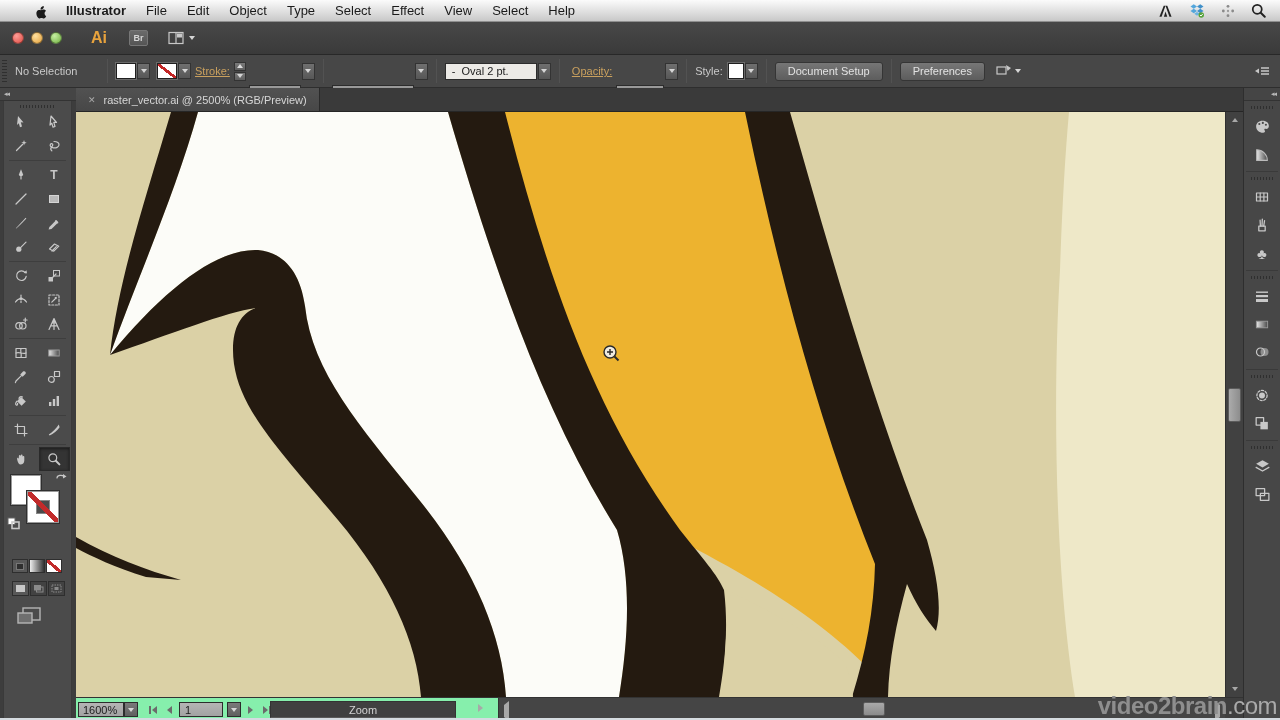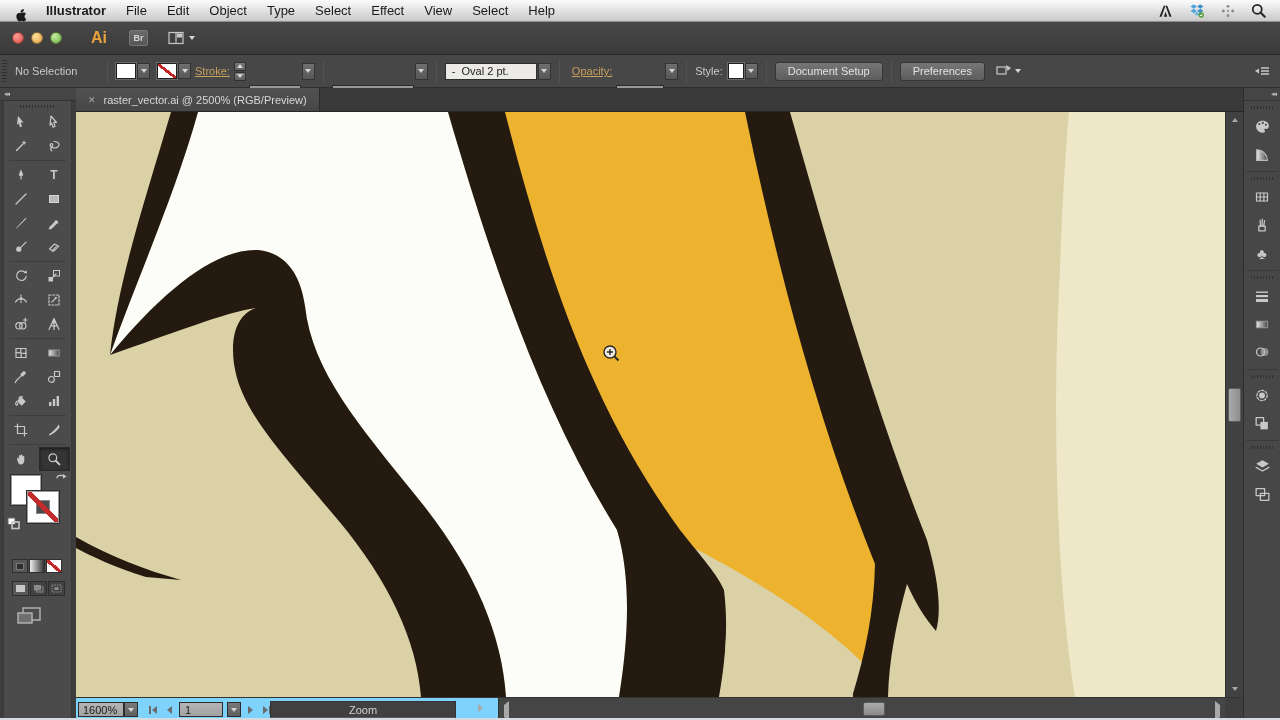--- a/index.html
+++ b/index.html
@@ -5,21 +5,21 @@
   *{margin:0;padding:0;box-sizing:border-box;font-family:"Liberation Sans",sans-serif;}
   html,body{width:1280px;height:720px;overflow:hidden;background:#3d3d3d;}
   #app{position:relative;width:1280px;height:720px;background:#3d3d3d;font-size:11px;color:#cfcfcf;}
 
   
   .menubar{position:absolute;left:0;top:0;width:1280px;height:22px;
     background:linear-gradient(#fbfbfb,#d8d8d8 70%,#c8c8c8);border-bottom:1px solid #8f8f8f;
     display:flex;align-items:center;color:#1a1a1a;font-size:13px;}
   .menubar .mitem{padding:0 10px;height:22px;display:flex;align-items:center;}
   .menubar .appname{font-weight:bold;}
-  .mb-left{display:flex;align-items:flex-end;}
+  .mb-left{display:flex;align-items:center;margin-left:20px;}
   .mb-right{margin-left:auto;display:flex;align-items:center;gap:16px;padding-right:14px;}
   .appleicon{padding:0 8px 0 14px;display:flex;align-items:center;}
 
   
   .titlebar{position:absolute;left:0;top:22px;width:1280px;height:33px;
     background:linear-gradient(#484848,#3a3a3a);border-bottom:1px solid #282828;
     display:flex;align-items:center;}
   .tl{width:12px;height:12px;border-radius:50%;margin-right:7px;border:1px solid rgba(0,0,0,.4);}
   .tl.red{background:radial-gradient(circle at 35% 30%,#ff9d97,#dd4b42);}
   .tl.yel{background:radial-gradient(circle at 35% 30%,#ffe0a0,#e3a03a);}
@@ -117,21 +117,21 @@
 
   
   .rdock{position:absolute;left:1243px;top:88px;width:37px;height:632px;background:#474747;border-left:1px solid #2e2e2e;}
   .rcollapse{height:13px;background:#454545;border-bottom:1px solid #333;color:#b8b8b8;font-size:7px;
     display:flex;align-items:center;justify-content:flex-end;padding-right:4px;letter-spacing:-1px;}
   .dockgrip{height:3px;margin:5px 7px 3px;background:repeating-linear-gradient(90deg,#2f2f2f 0 1px,transparent 1px 3px);}
   .dockbtn{height:28px;display:flex;align-items:center;justify-content:center;}
   .ddiv{height:1px;background:#3a3a3a;margin:3px 2px;}
 
   
-  .statusbar{position:absolute;left:76px;top:697px;width:1167px;height:23px;background:#7dd3fc;border-top:1px solid #333;}
+  .statusbar{position:absolute;left:76px;top:697px;width:1167px;height:23px;background:#86efac;border-top:1px solid #333;}
   .zoombox{position:absolute;left:2px;top:4px;width:46px;height:15px;background:linear-gradient(#b5b5b5,#a2a2a2);
     border:1px solid #2c2c2c;color:#1c1c1c;display:flex;align-items:center;padding:0 4px;}
   .zoomdd{position:absolute;left:48px;top:4px;width:14px;height:15px;background:linear-gradient(#7a7a7a,#5f5f5f);
     border:1px solid #2c2c2c;display:flex;align-items:center;justify-content:center;}
   .navgrp{position:absolute;left:70px;top:4px;height:15px;display:flex;align-items:center;gap:4px;}
   .navbtn{display:flex;align-items:center;gap:1px;padding:0 3px;height:15px;}
   .navbar-b{width:2px;height:8px;background:#a8a8a8;}
   .abox{width:44px;height:15px;background:linear-gradient(#b5b5b5,#a2a2a2);border:1px solid #2c2c2c;color:#1c1c1c;
     display:flex;align-items:center;padding:0 5px;}
   .add{width:14px;height:15px;background:linear-gradient(#7a7a7a,#5f5f5f);border:1px solid #2c2c2c;
@@ -723,15 +723,16 @@
     <span class="statusins">Zoom</span>
     <span class="stArrow tri-r"></span>
     <div class="hscroll">
       <span class="harrow" style="left:5px"><span class="tri-l"></span></span>
       <span class="hthumb"></span>
       <span class="harrow" style="right:5px"><span class="tri-r"></span></span>
     </div>
     <span class="sbcorner"></span>
   </div>
 
+  <div class="watermark"><span>video2brain</span><span class="suf">.com</span></div>
   <div class="bottomline"></div>
 
 </div>
 
 </body></html>

